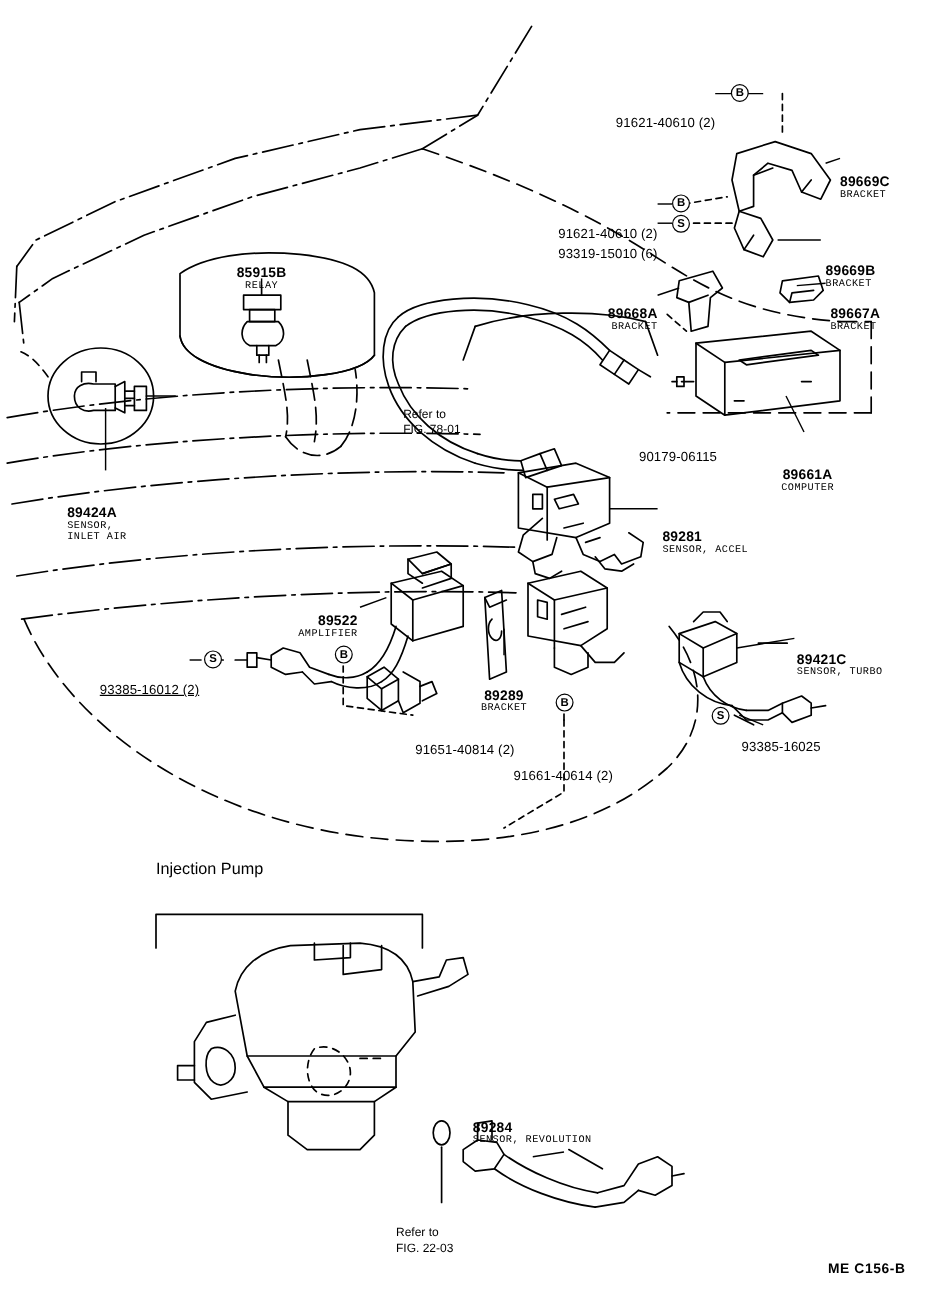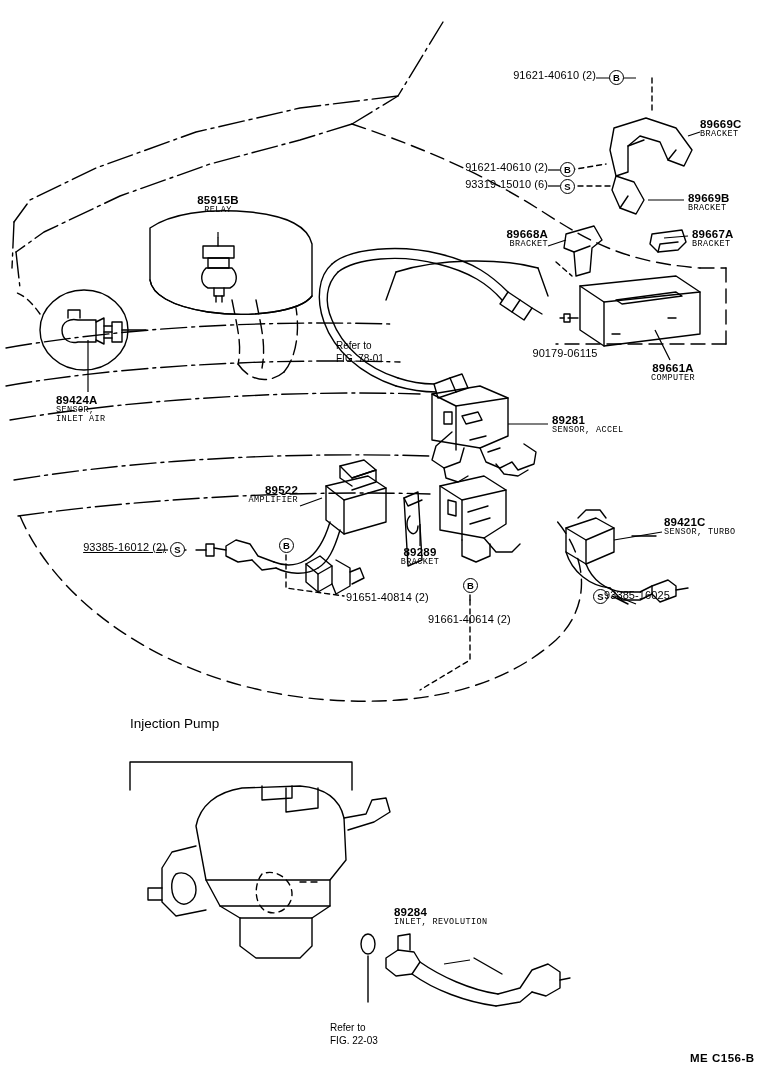--- a/index.html
+++ b/index.html
@@ -27,20 +27,21 @@
   .lbl {
     position: absolute;
     white-space: nowrap;
     line-height: 1.05;
   }
   .lbl .pn {
     font-size: 11.5px;
     font-weight: bold;
     letter-spacing: 0.2px;
     display: block;
+    margin-top: 28px;
   }
   .lbl .pn.small {
     font-size: 11px;
     font-weight: normal;
     letter-spacing: 0.1px;
   }
   .lbl .desc {
     font-size: 8.5px;
     letter-spacing: 0.4px;
     display: block;
@@ -404,27 +405,27 @@
     <span class="pn small">91651-40814 (2)</span>
   </div>
 
   <div class="circ" style="left:463px; top:578px;">B</div>
 
   <div class="lbl" style="left:428px; top:614px;">
     <span class="pn small">91661-40614 (2)</span>
   </div>
 
   <div class="circ" style="left:593px; top:589px;">S</div>
-  <div class="lbl" style="left:604px; top:590px;">
+  <div class="lbl" style="left:618px; top:590px;">
     <span class="pn small">93385-16025</span>
   </div>
 
   <div class="lbl" style="left:394px; top:906px;">
     <span class="pn">89284</span>
-    <span class="desc">INLET, REVOLUTION</span>
+    <span class="desc">SENSOR, REVOLUTION</span>
   </div>
 
   <div class="refer" style="left:336px; top:340px;">Refer to
 FIG. 78-01</div>
   <div class="refer" style="left:330px; top:1022px;">Refer to
 FIG. 22-03</div>
 
   <div class="section-title" style="left:130px; top:716px;">Injection Pump</div>
 
   <div class="footer-code" style="left:690px; top:1052px;">ME  C156-B</div>

